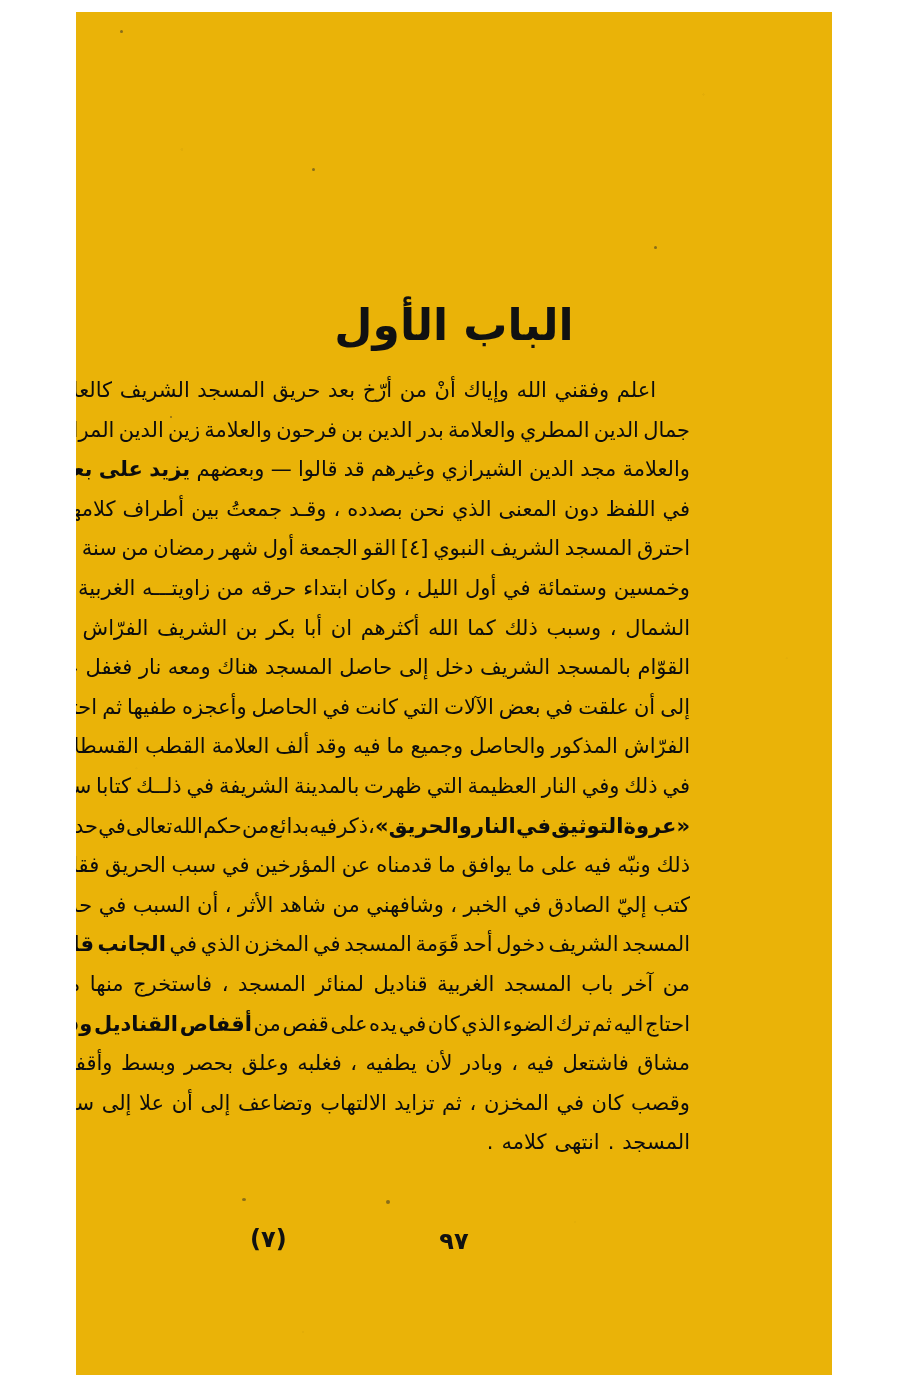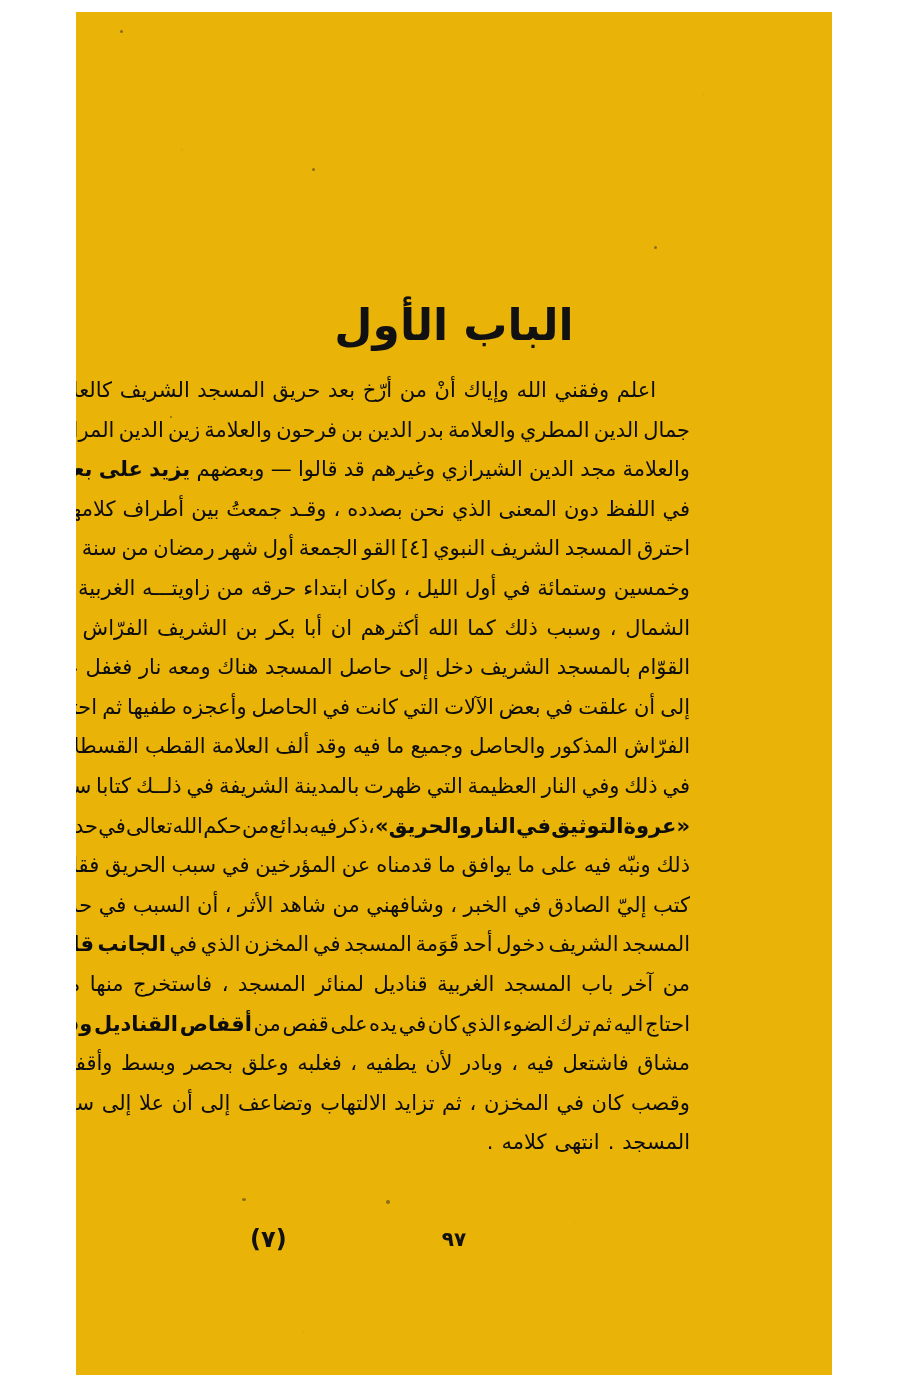--- a/index.html
+++ b/index.html
@@ -125,21 +125,21 @@
     font-weight: 700;
     color: #111111;
   }
 
   .page-number {
     position: absolute;
     left: 0;
     right: 0;
     top: 2px;
     text-align: center;
-    font-size: 20px;
+    font-size: 24px;
     font-weight: 700;
     color: #111111;
   }
 </style>
 </head>
 <body>
 
 <div class="page">
 
   <div class="scan-noise"></div>

